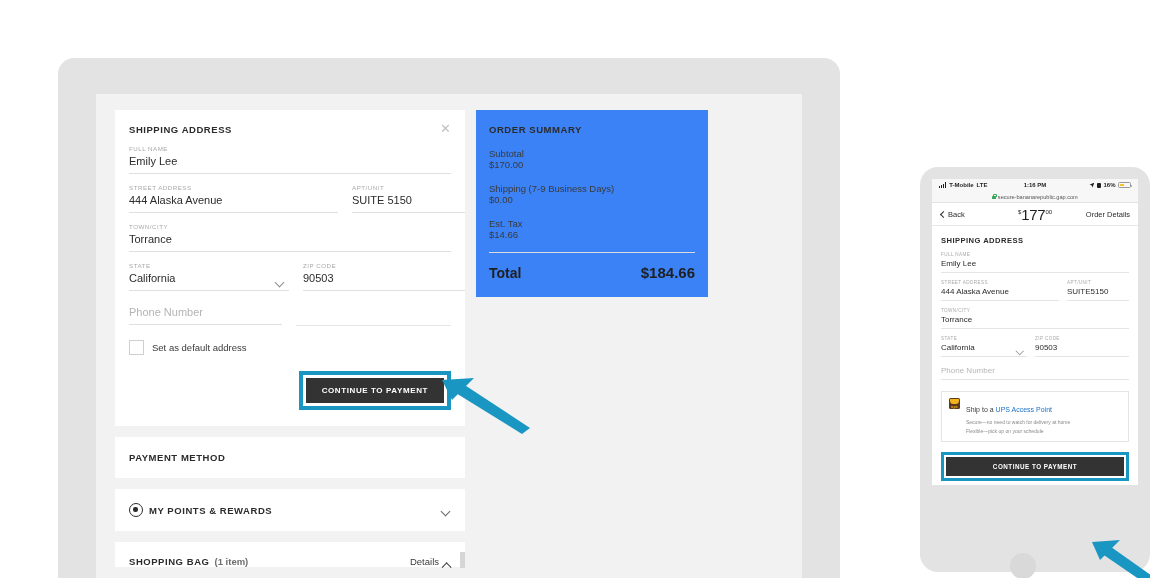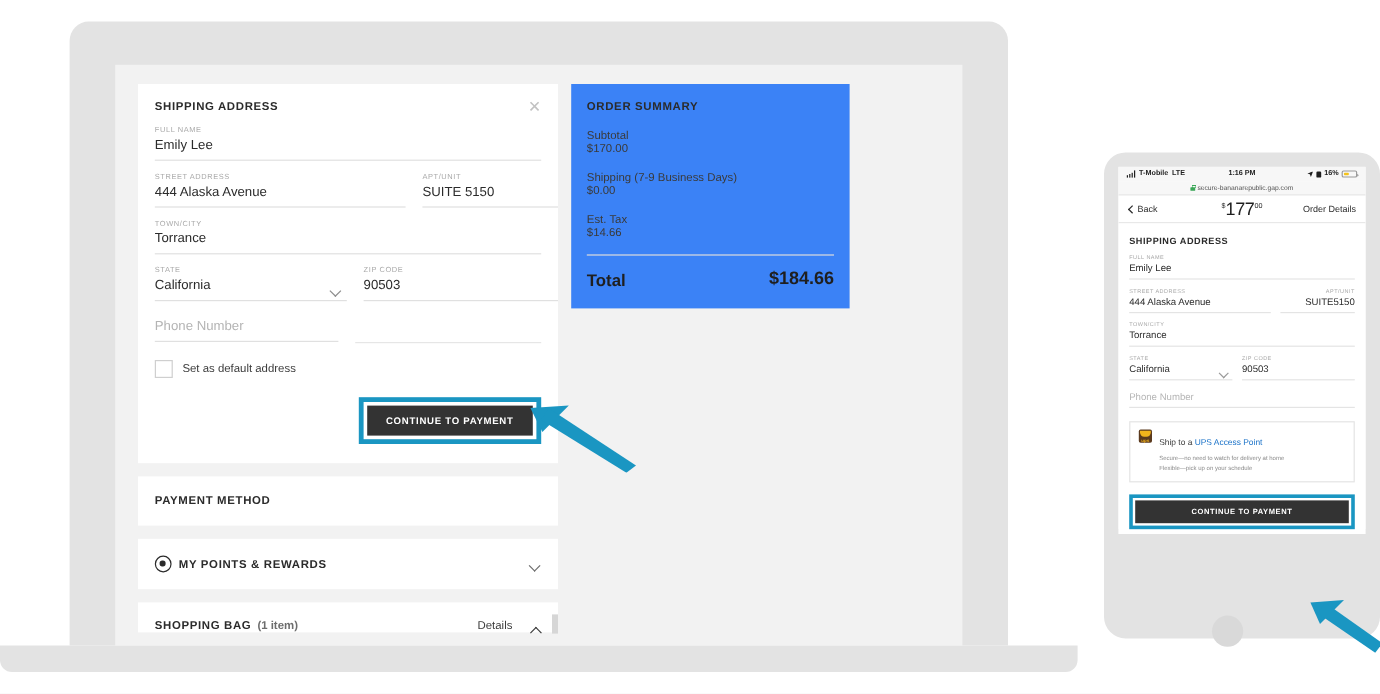--- a/index.html
+++ b/index.html
@@ -1,21 +1,21 @@
 <!DOCTYPE html>
 <html><head>
 <meta charset="utf-8">
 <style>
   html,body{margin:0;padding:0;}
   body{
     width:1150px;height:578px;background:#ffffff;
     font-family:"Liberation Sans", sans-serif;
     overflow:hidden;position:relative;
   }
-  .stage{position:absolute;inset:0;}
+  .stage{position:absolute;inset:0;margin-top:40px;}
 
   
   .laptop{position:absolute;left:58px;top:18px;width:782px;height:524px;}
   .laptop-bezel{
     position:absolute;left:0;top:0;width:782px;height:520px;
     background:#e3e3e3;border-radius:16px 16px 0 0;
   }
   .laptop-base{
     position:absolute;left:-58px;top:520px;width:898px;height:22px;
     background:#e3e3e3;border-radius:0 0 10px 10px;
@@ -98,21 +98,21 @@
   .chev{margin-left:auto;width:9px;height:5px;position:relative;}
   .chev::before{
     content:"";position:absolute;left:0;top:0;width:6px;height:6px;
     border-right:1.3px solid #6a6a6a;border-bottom:1.3px solid #6a6a6a;
     transform:rotate(45deg);
   }
 
   .bag-card{background:#fff;padding:14px 14px 0 14px;position:relative;}
   .bag-head{display:flex;align-items:baseline;}
   .bag-cnt{font-size:9.5px;color:#6d6d6d;margin-left:5px;font-weight:bold;}
-  .bag-details{margin-left:auto;font-size:9.5px;color:#3a3a3a;display:flex;align-items:flex-end;gap:16px;cursor:pointer;}
+  .bag-details{margin-left:auto;font-size:9.5px;color:#3a3a3a;display:flex;align-items:flex-end;gap:4px;cursor:pointer;}
   .chev-up{width:8px;height:5px;position:relative;}
   .chev-up::before{
     content:"";position:absolute;left:0;top:1.5px;width:5.5px;height:5.5px;
     border-right:1.2px solid #3a3a3a;border-top:1.2px solid #3a3a3a;
     transform:rotate(-45deg);
   }
   .scroll-thumb{
     position:absolute;right:0;top:10px;width:5px;height:16px;background:#d6d6d6;
   }
 
@@ -199,21 +199,21 @@
   .mdetails{margin-left:auto;font-size:7.5px;color:#2b2b2b;cursor:pointer;}
 
   .mbody{padding:10px 9px 0 9px;background:#fff;}
   .m-sec-title{font-size:7.6px;font-weight:bold;letter-spacing:.45px;color:#2b2b2b;}
   .mfld{margin-top:7px;}
   .mfld-lbl{font-size:4.6px;letter-spacing:.4px;color:#a9a9a9;display:block;margin-bottom:2px;}
   .mfld-val{font-size:8px;color:#2b2b2b;border-bottom:1px solid #e4e4e4;padding-bottom:3px;display:block;min-height:10px;}
   .mfld-val.ph{color:#b6b6b6;}
   .mrow{display:flex;gap:8px;}
   .mw-a{width:118px;flex:none;}
-  .mw-b{width:62px;flex:none;text-align:right;}
+  .mw-b{width:62px;flex:none;}
   .mw-s{width:86px;flex:none;}
   .mw-z{width:94px;flex:none;}
   .mcaret{position:absolute;right:3px;bottom:5px;width:7px;height:4px;}
   .mcaret::before{
     content:"";position:absolute;left:0;top:0;width:4.5px;height:4.5px;
     border-right:1px solid #9a9a9a;border-bottom:1px solid #9a9a9a;transform:rotate(45deg);
   }
 
   .ups-box{
     margin-top:11px;border:1px solid #e4e4e4;padding:6px 7px;display:flex;gap:6px;

